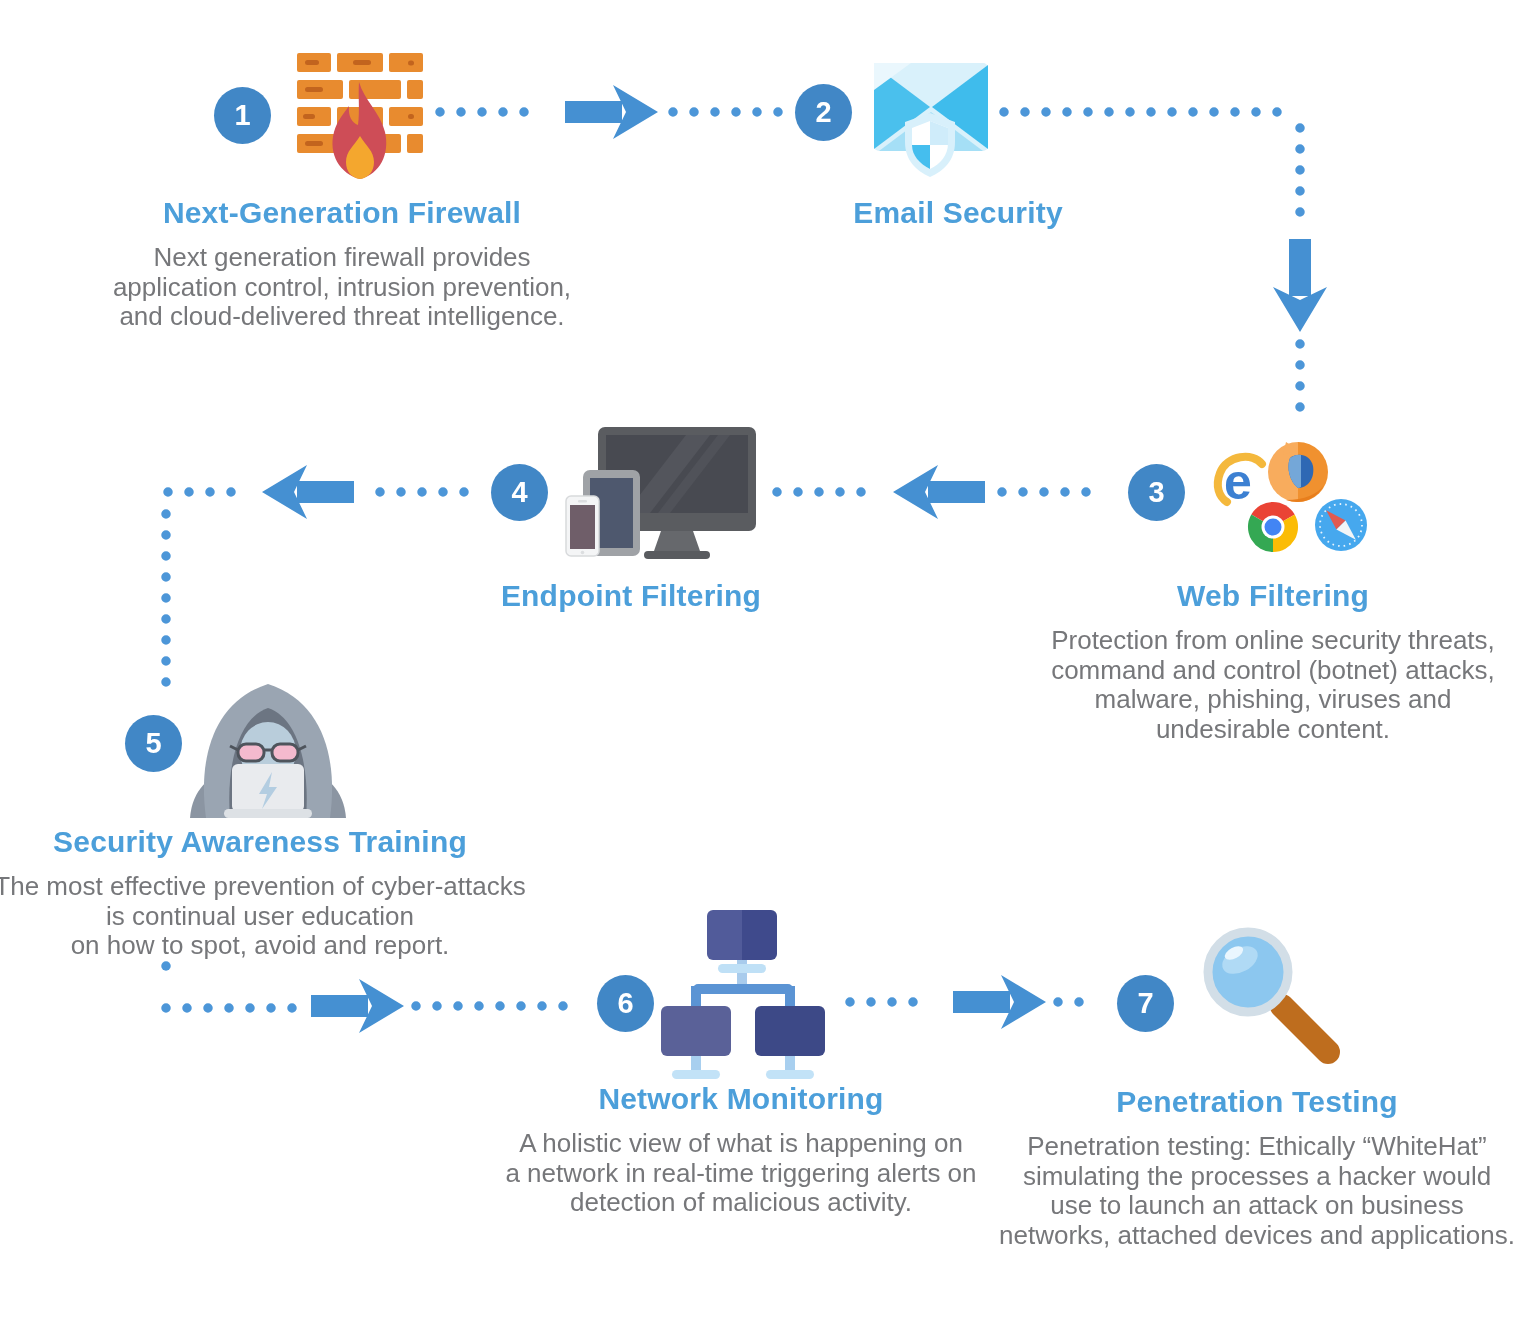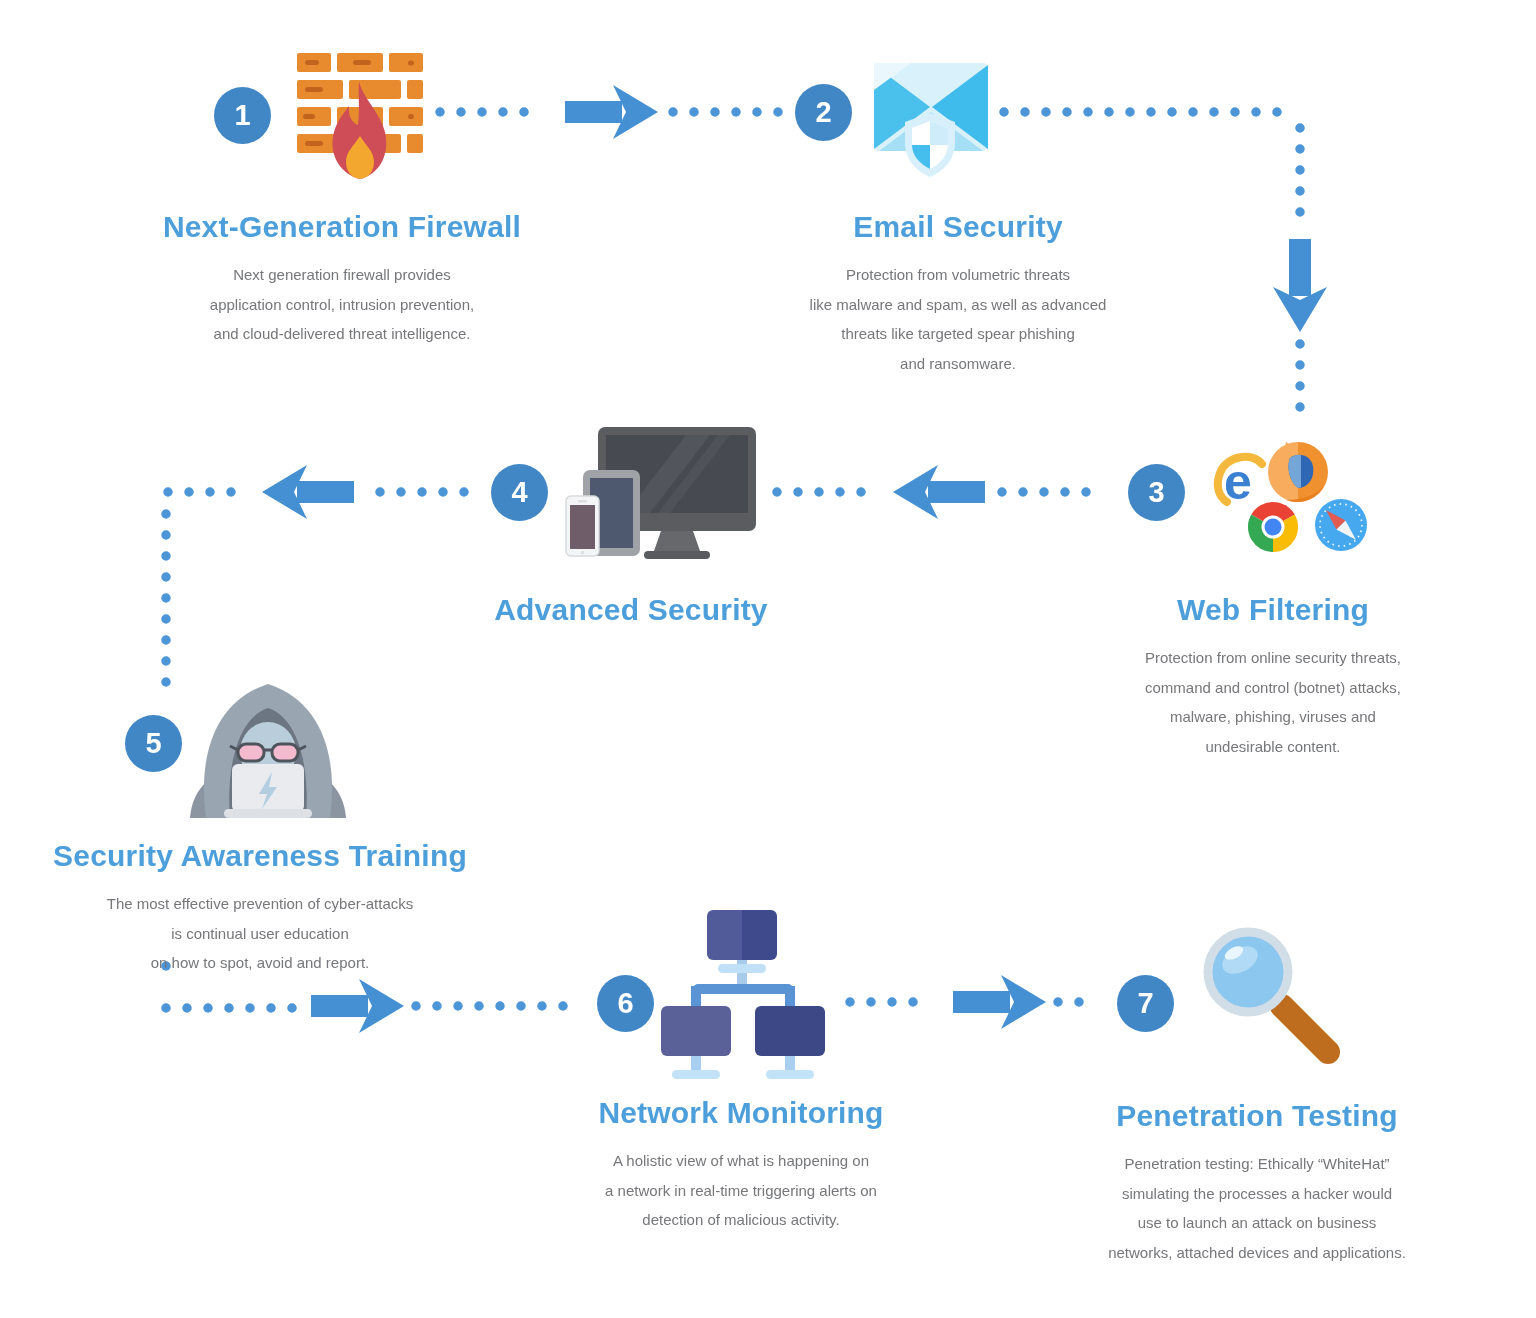--- a/index.html
+++ b/index.html
@@ -10,22 +10,22 @@
   #connectors{position:absolute;left:0;top:0;z-index:1;}
   .dotline{stroke:#4C96D8;stroke-width:9.5;stroke-dasharray:0 21;stroke-linecap:round;fill:none;}
   .arrow{fill:#4590D2;}
   .badge{
     position:absolute;z-index:3;width:57px;height:57px;border-radius:50%;
     background:#4187C6;color:#ffffff;font-size:29px;font-weight:bold;
     line-height:57px;text-align:center;
   }
   .icon{position:absolute;z-index:2;}
   .step{position:absolute;z-index:2;width:560px;text-align:center;}
-  .step h2{margin:16px;font-size:30px;font-weight:bold;color:#4C9FDA;letter-spacing:.2px;}
-  .step p{margin:13px 0 0 0;font-size:15px;line-height:29.5px;color:#76777A;white-space:pre-line;}
+  .step h2{margin:2px;font-size:30px;font-weight:bold;color:#4C9FDA;letter-spacing:.2px;}
+  .step p{margin:13px 0 0 0;font-size:26px;line-height:29.5px;color:#76777A;white-space:pre-line;}
 </style>
 </head>
 <body>
 
 <div id="canvas">
 
   <svg id="connectors" width="1536" height="1318" viewBox="0 0 1536 1318">
 
     <path class="dotline" d="M440,112 H545"></path>
     <polygon class="arrow" points="613,85 658,112 613,139 626,112"></polygon>
@@ -198,36 +198,32 @@
 
   <section class="step" style="left:62px;top:194px">
     <h2>Next-Generation Firewall</h2>
     <p>Next generation firewall provides
 application control, intrusion prevention,
 and cloud-delivered threat intelligence.</p>
   </section>
 
   <section class="step" style="left:678px;top:194px">
     <h2>Email Security</h2>
-    <p>Protection from volumetric threats
-like malware and spam, as well as advanced
-threats like targeted spear phishing
-and ransomware.</p>
   </section>
 
   <section class="step" style="left:993px;top:577px">
     <h2>Web Filtering</h2>
     <p>Protection from online security threats,
 command and control (botnet) attacks,
 malware, phishing, viruses and
 undesirable content.</p>
   </section>
 
   <section class="step" style="left:351px;top:577px">
-    <h2>Advanced Security</h2>
+    <h2>Endpoint Filtering</h2>
   </section>
 
   <section class="step" style="left:-20px;top:823px">
     <h2>Security Awareness Training</h2>
     <p>The most effective prevention of cyber-attacks
 is continual user education
 on how to spot, avoid and report.</p>
   </section>
 
   <section class="step" style="left:461px;top:1080px">

